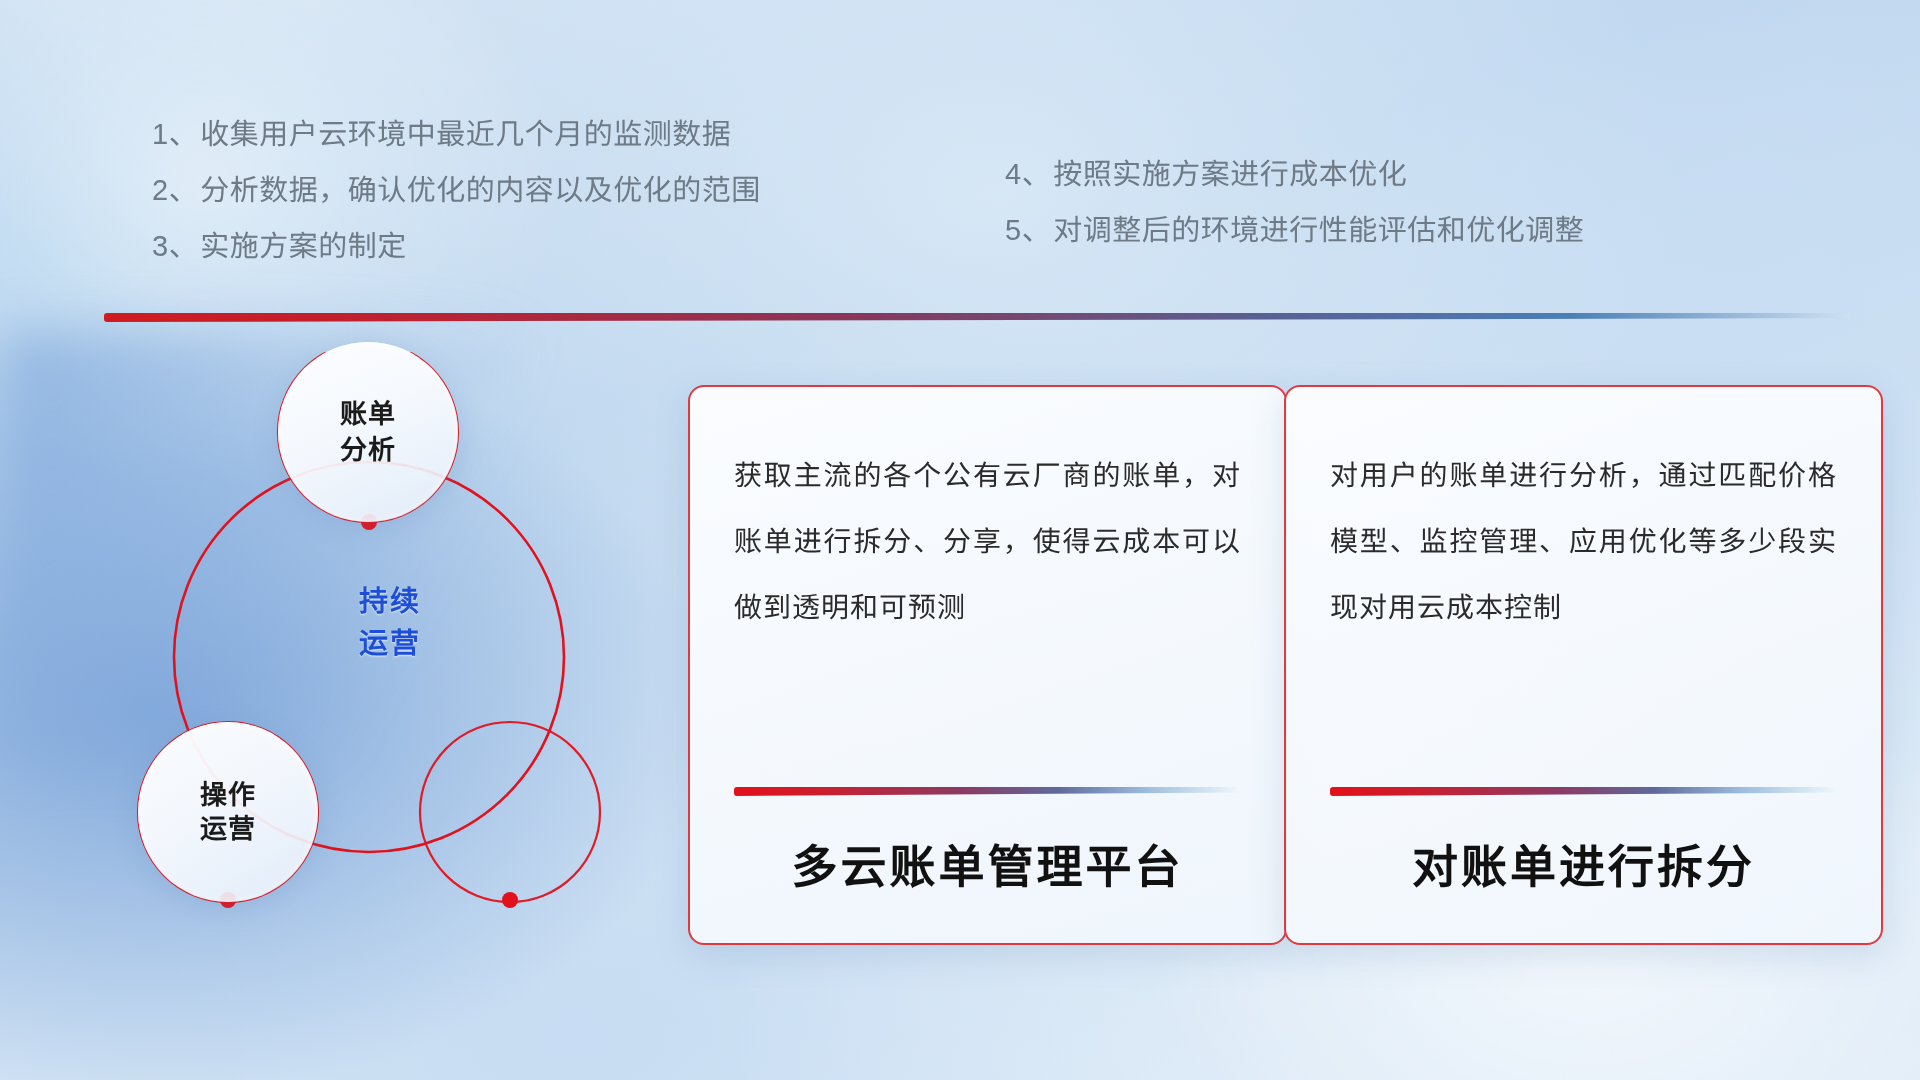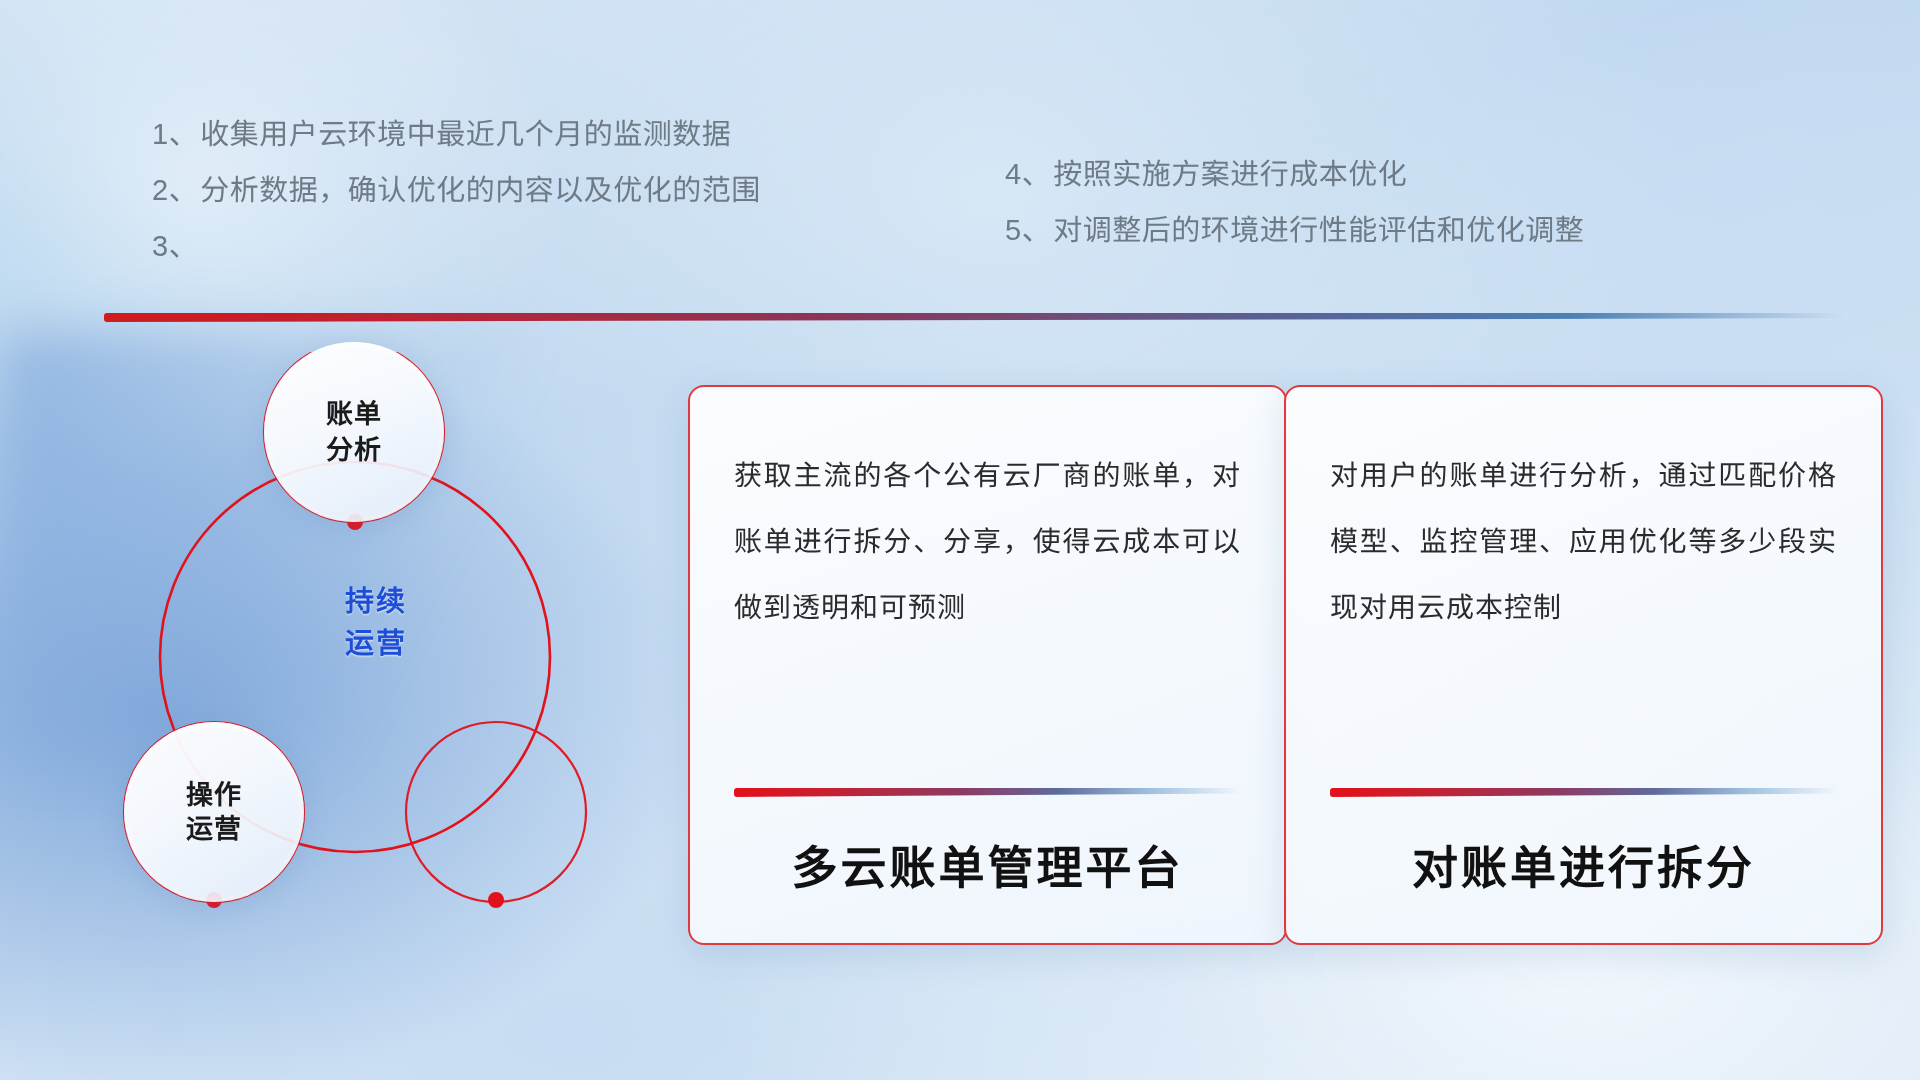--- a/index.html
+++ b/index.html
@@ -62,21 +62,21 @@
   }
   .divider .bar{
     position:absolute; left:0; top:0; width:100%; height:100%;
     background:linear-gradient(90deg,#d01b20 0%, #c2202d 14%, #8b3558 42%, #5a5f92 66%, #4a7fb5 84%, #cfe0f2 100%);
     clip-path:polygon(0 0, 100% 0, 100% 58%, 0 100%);
     border-radius:3px;
   }
 
   
   .diagram{
-    position:absolute; left:96px; top:352px; width:560px; height:600px;
+    position:absolute; left:110px; top:352px; width:560px; height:600px;
   }
   .diagram svg{ position:absolute; left:0; top:0; }
   .bubble{
     position:absolute;
     border-radius:50%;
     background:
       linear-gradient(150deg, rgba(255,255,255,0.97) 0%, rgba(250,252,255,0.93) 45%, rgba(232,241,251,0.88) 100%);
     box-shadow: 0 6px 26px rgba(90,130,180,0.22), inset 0 2px 8px rgba(255,255,255,0.9);
     display:flex; align-items:center; justify-content:center;
     text-align:center;
@@ -119,20 +119,21 @@
     height:9px; width:100%;
     background:linear-gradient(90deg,#e3101a 0%, #c9202f 18%, #8c3a63 45%, #5f6a9c 64%, #9fc0de 82%, rgba(235,243,251,0) 100%);
     clip-path:polygon(0 0, 100% 0, 100% 62%, 0 100%);
     border-radius:3px;
   }
   .card-title{
     font-size:46px; font-weight:800; color:#111;
     letter-spacing:3px;
     padding:34px 0 46px 0;
     text-align:center;
+    font-family:Liberation Mono, monospace;
   }
 </style>
 </head>
 <body>
 
 <div class="bg-base"></div>
 <div class="bg-glow-tl"></div>
 <div class="bg-streak"></div>
 <div class="bg-glow-br"></div>
 
@@ -142,20 +143,21 @@
     <div class="list-item">
       <span class="list-num">1、</span>
       <span>收集用户云环境中最近几个月的监测数据</span>
     </div>
     <div class="list-item">
       <span class="list-num">2、</span>
       <span>分析数据，确认优化的内容以及优化的范围</span>
     </div>
     <div class="list-item">
       <span class="list-num">3、</span>
+      <span>实施方案的制定</span>
     </div>
   </div>
 
   <div class="list-col right">
     <div class="list-item">
       <span class="list-num">4、</span>
       <span>按照实施方案进行成本优化</span>
     </div>
     <div class="list-item">
       <span class="list-num">5、</span>

